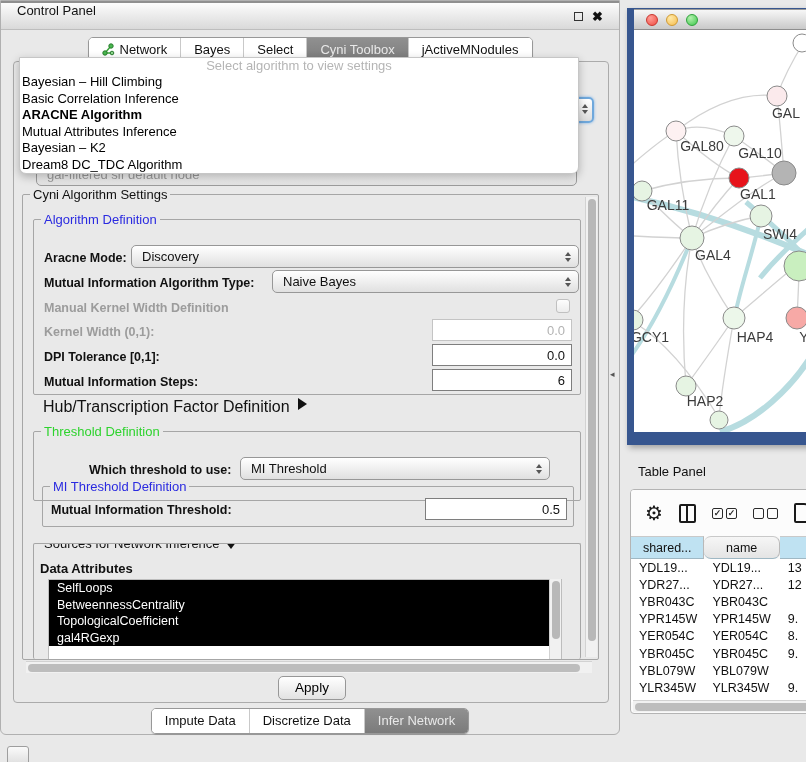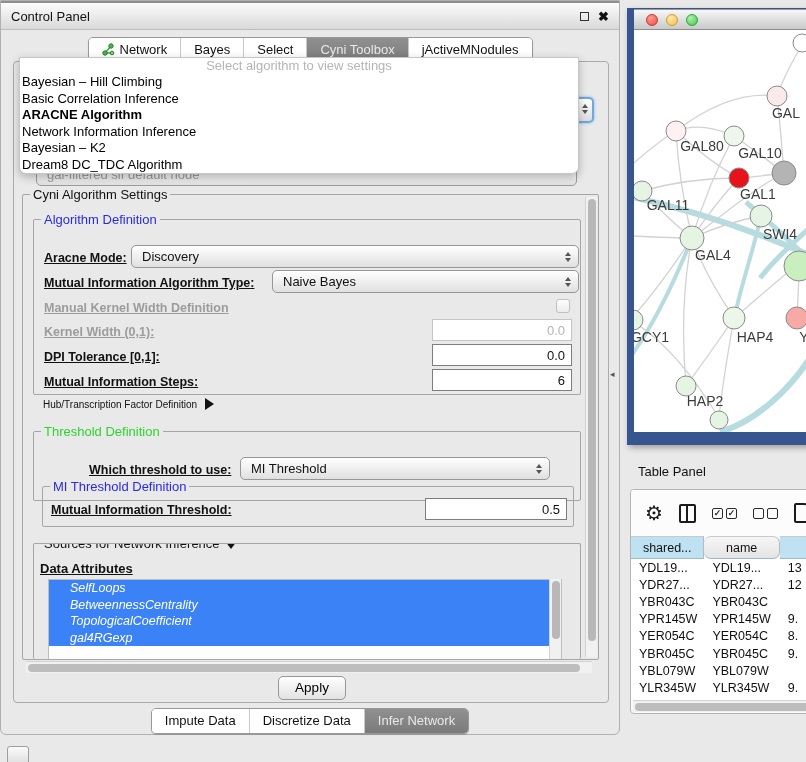--- a/index.html
+++ b/index.html
@@ -5,21 +5,21 @@
   * { margin:0; padding:0; box-sizing:border-box; }
   html,body { width:806px; height:762px; }
   body { font-family:"Liberation Sans", sans-serif; background:#e9e9e9; position:relative; overflow:hidden; color:#111; }
   #root { position:absolute; inset:0; }
 
   
   .ctrl-panel { position:absolute; left:0; top:0; width:620px; height:735px;
     background:#e9e9e9; border:1px solid #b0b0b0; border-radius:0 0 6px 6px; }
   .titlebar { position:absolute; left:0; top:0; width:100%; height:29px;
     background:linear-gradient(#fcfcfc,#d9d9d9); border-top:2px solid #8f8f8f; border-bottom:1px solid #bdbdbd;
-    display:flex; align-items:center; padding:0 10px; font-size:13px; }
+    display:flex; padding:0 16px; font-size:13px; }
   .win-btns { margin-left:auto; display:flex; align-items:center; gap:9px; }
   .float-ic { width:9px; height:9px; border:1.5px solid #333; display:inline-block; }
   .close-ic { font-size:13px; font-weight:bold; color:#111; line-height:1; }
 
   .seg-row { position:absolute; left:0; width:100%; display:flex; justify-content:center; }
   .seg-group { display:inline-flex; border:1px solid #989898; border-radius:5px; overflow:hidden;
     background:#fff; box-shadow:0 1px 1px rgba(0,0,0,.15); }
   .seg { padding:4px 13px 5px 13px; font-size:13px; background:#fff; border-left:1px solid #c9c9c9;
     display:flex; align-items:center; gap:5px; white-space:nowrap; }
   .seg:first-child { border-left:none; }
@@ -44,44 +44,44 @@
     border:2px solid #6fa8dc; border-radius:5px; background:linear-gradient(#fff,#dcdcdc);
     box-shadow:0 0 3px #7ab1e8; }
 
   
   .grp { position:absolute; border:1px solid #a6a6a6; border-radius:2px; }
   .grp-title { position:absolute; top:-8px; left:7px; background:#e9e9e9; padding:0 3px;
     font-size:13px; white-space:nowrap; }
   .t-blue { color:#2a2ae0; }
   .t-green { color:#2ed32e; }
 
-  .lbl { position:absolute; font-size:12.5px; font-weight:bold; white-space:nowrap;text-decoration:underline; }
+  .lbl { position:absolute; font-size:12.5px; font-weight:bold; white-space:nowrap; }
   .lbl.dis { color:#9c9c9c; }
 
   .combo { position:absolute; height:23px; background:linear-gradient(#ffffff,#e0e0e0);
     border:1px solid #979797; border-radius:5px; font-size:13px;
     display:flex; align-items:center; padding:0 24px 0 10px; }
   .combo .arrows { position:absolute; right:7px; top:50%; transform:translateY(-50%);
     display:flex; flex-direction:column; gap:2px; }
   .arr-up { width:0; height:0; border-left:3.5px solid transparent; border-right:3.5px solid transparent; border-bottom:4px solid #555; }
   .arr-dn { width:0; height:0; border-left:3.5px solid transparent; border-right:3.5px solid transparent; border-top:4px solid #555; }
 
   .tf { position:absolute; height:22px; background:#fff; border:1px solid #7e7e7e;
     font-size:13px; display:flex; align-items:center; justify-content:flex-end; padding:0 6px; }
   .tf.dis { border-color:#c4c4c4; color:#b3b3b3; }
 
   .checkbox { position:absolute; width:14px; height:14px; border:1px solid #c0c0c0; border-radius:3px;
     background:linear-gradient(#fdfdfd,#ececec); }
 
-  .hub-row { position:absolute; font-size:10px; display:flex; align-items:center; gap:8px; white-space:nowrap; }
+  .hub-row { position:absolute; font-size:16px; display:flex; align-items:flex-start; gap:8px; white-space:nowrap; }
   .tri-right { width:0; height:0; border-top:6px solid transparent; border-bottom:6px solid transparent; border-left:9px solid #111; }
   .tri-down { width:0; height:0; border-left:6px solid transparent; border-right:6px solid transparent; border-top:8px solid #111; display:inline-block; vertical-align:middle; margin-left:5px; }
 
   .attr-list { position:absolute; background:#fff; border:1px solid #bdbdbd; overflow:hidden; }
-  .attr-item { height:16.5px; line-height:16.5px; font-size:12.5px; color:#fff; background:#3b82f6; padding-left:21px;font-style:italic; }
+  .attr-item { height:16.5px; line-height:16.5px; font-size:12.5px; color:#fff; background:#000000; padding-left:8px; }
 
   .vscroll { position:absolute; width:12px; background:#f1f1f1; border-left:1px solid #d2d2d2; }
   .vthumb { position:absolute; left:2px; width:8px; background:#b8b8b8; border-radius:4px; }
   .hscroll { position:absolute; height:12px; background:#f1f1f1; border-top:1px solid #d2d2d2; }
   .hthumb { position:absolute; top:2px; height:8px; background:#bdbdbd; border-radius:4px; }
 
   .apply-row { position:absolute; left:12px; width:596px; display:flex; justify-content:center; }
   .btn { padding:3px 16px 4px 16px; font-size:13.5px; background:linear-gradient(#ffffff,#e2e2e2);
     border:1px solid #979797; border-radius:5px; }
 
@@ -276,21 +276,21 @@
         <button class="btn">Apply</button>
       </div>
     </div>
 
     <div class="algo-popup">
       <div class="algo-ph">Select algorithm to view settings</div>
       <div id="popup-list">
           <div class="algo-item">Bayesian – Hill Climbing</div>
           <div class="algo-item">Basic Correlation Inference</div>
           <div class="algo-item bold">ARACNE Algorithm</div>
-          <div class="algo-item">Network Information Inference</div>
+          <div class="algo-item">Mutual Attributes Inference</div>
           <div class="algo-item">Bayesian – K2</div>
           <div class="algo-item">Dream8 DC_TDC Algorithm</div>
         </div>
     </div>
 
     <div class="seg-row" style="top:707px;">
       <div class="seg-group">
         <div class="seg">
             <span>Impute Data</span>
           </div>

